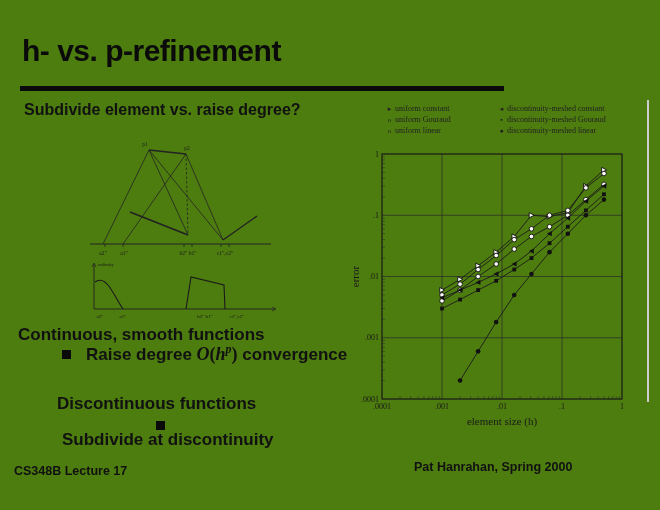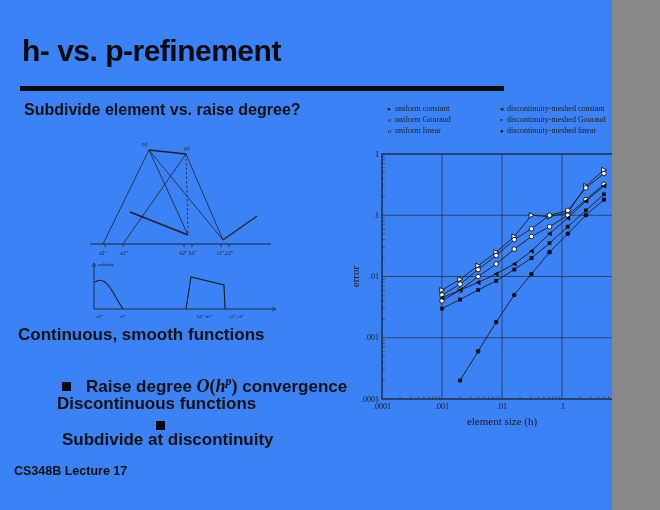--- a/index.html
+++ b/index.html
@@ -1,36 +1,36 @@
 <!DOCTYPE html>
 <html><head>
 <meta charset="utf-8">
 <style>
   html,body{margin:0;padding:0;background:#888;}
   .slide{
-    position:relative;width:612px;height:510px;background:#3b82f6;
+    position:relative;width:660px;height:510px;background:#4d7c0f;
     font-family:"Liberation Sans",sans-serif;color:#111;overflow:hidden;
   }
   .abs{position:absolute;}
   .title{
     left:22px;top:34px;font-size:30px;font-weight:800;letter-spacing:-0.5px;color:#0a0a0a;
   }
   .rule{left:20px;top:86px;width:484px;height:5px;background:#0a0a0a;}
   .subtitle{left:24px;top:101px;font-size:16px;font-weight:800;}
   .legend{left:386px;top:104px;display:flex;gap:8px;
     font-family:"Liberation Serif",serif;font-size:8px;color:#222;}
   .lcol{display:flex;flex-direction:column;gap:2px;}
   .lcol.left{width:104px;}
   .litem{display:flex;align-items:center;white-space:nowrap;}
   .lmark{display:inline-block;width:7px;text-align:center;margin-right:2px;font-size:7px;}
   .heading{left:18px;font-size:17px;font-weight:800;}
   .h1{top:325px;}
   .h2{top:394px;margin-left:39px;}
   .bullet{left:62px;font-size:17px;font-weight:800;display:flex;align-items:center;}
-  .b1{top:376px;}
+  .b1{top:344px;}
   .b2{top:421px;flex-direction:column;}
   .sq{display:inline-block;width:9px;height:9px;background:#0a0a0a;margin-right:15px;flex:0 0 auto;}
   .mi{font-family:"Liberation Serif",serif;font-style:italic;font-weight:700;font-size:18px;}
   .mn{font-family:"Liberation Serif",serif;font-weight:700;font-size:18px;}
   .b1 sup{font-size:12px;line-height:0;}
   .credit{left:388px;top:435px;font-size:15px;font-weight:800;}
   .footerL{left:14px;top:464px;font-size:12.5px;font-weight:800;}
   .footerR{left:414px;top:460px;font-size:12.5px;font-weight:800;}
   .scanline{left:647px;top:100px;width:2px;height:302px;background:#cccccc;}
   svg text{font-family:"Liberation Serif",serif;fill:#1a1a1a;}
@@ -298,14 +298,15 @@
     <span class="sq"></span>
     <span><span>Raise degree </span><span class="mi">O</span><span class="mn">(</span><span class="mi">h</span><sup class="mi">p</sup><span class="mn">)</span><span> convergence</span></span>
   </div>
   <div class="abs heading h2">Discontinuous functions</div>
   <div class="abs bullet b2">
     <span class="sq"></span>
     <span>Subdivide at discontinuity</span>
   </div>
 
   <div class="abs footerL">CS348B Lecture 17</div>
+  <div class="abs footerR">Pat Hanrahan, Spring 2000</div>
   <div class="abs scanline"></div>
 </div>
 
 </body></html>

